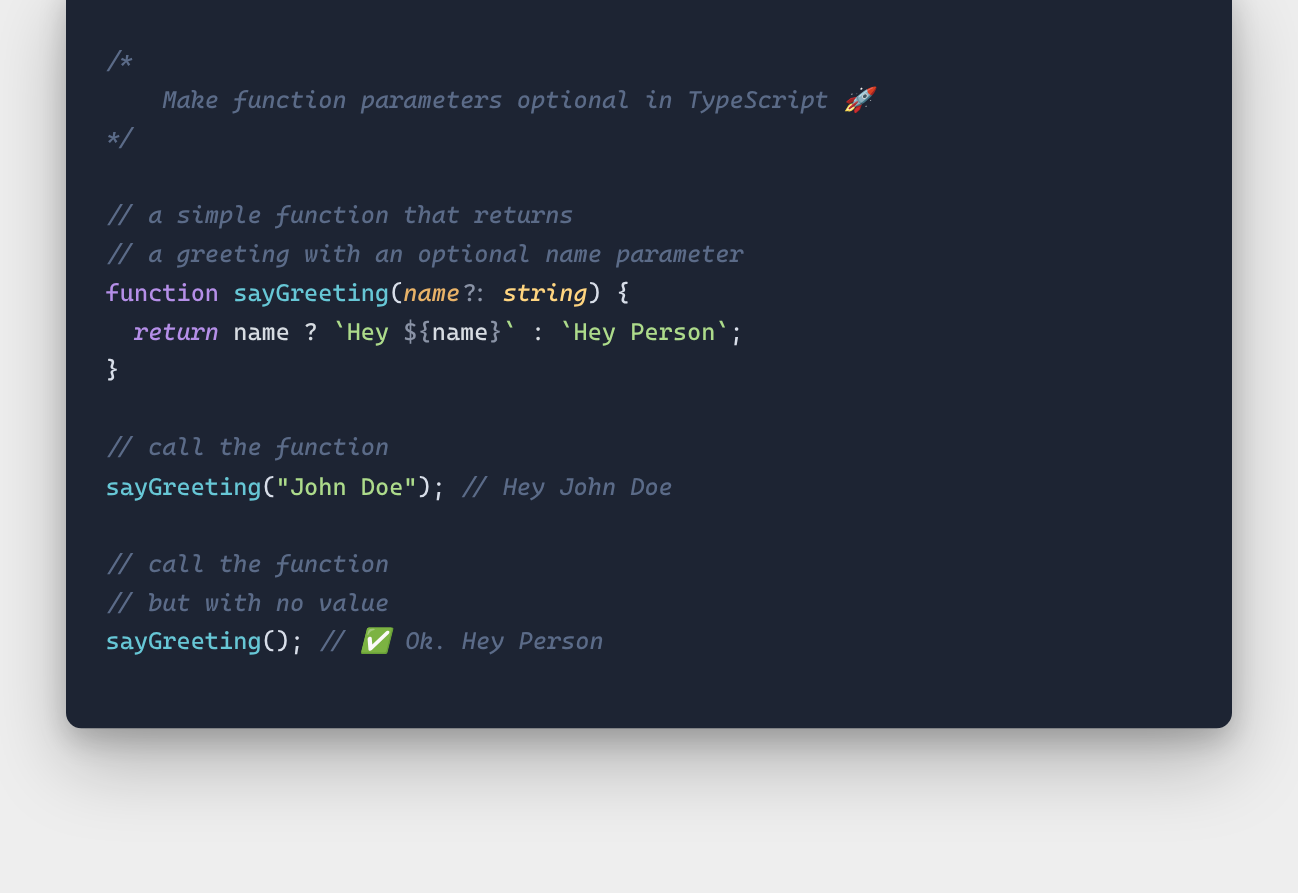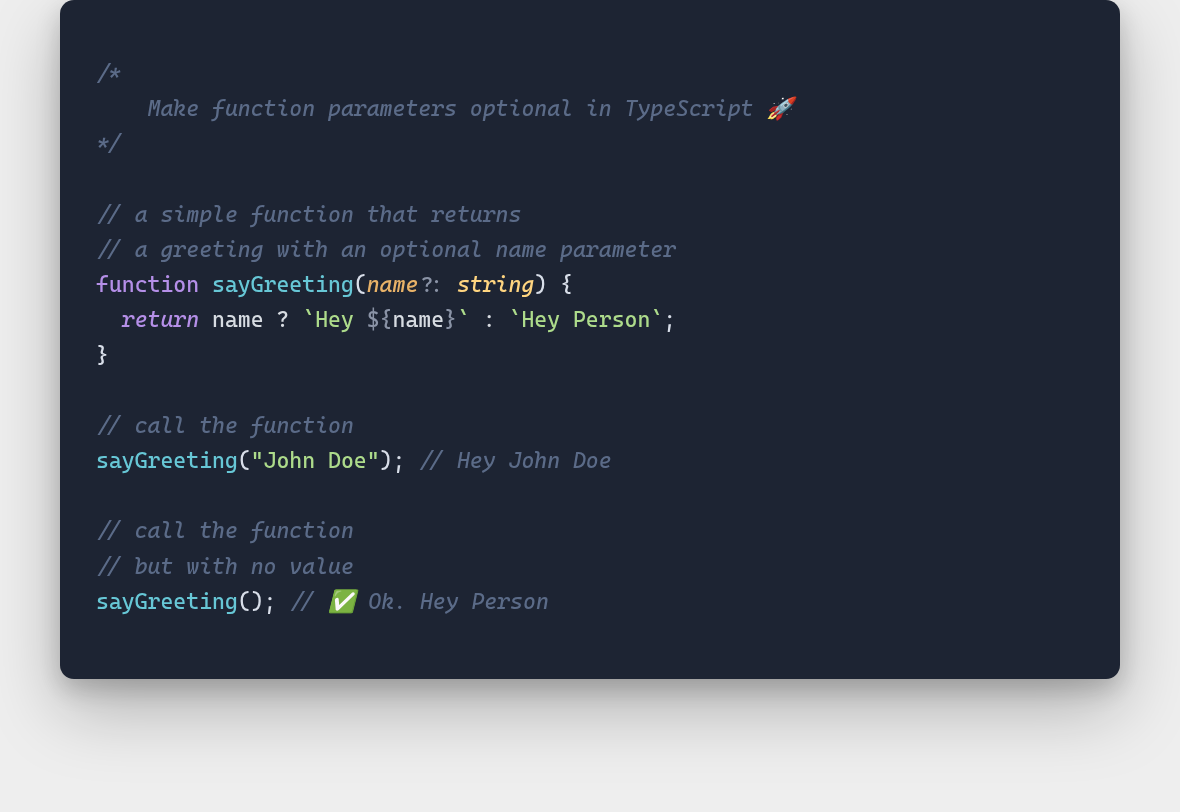--- a/index.html
+++ b/index.html
@@ -6,21 +6,21 @@
   html, body {
     width: 1180px;
     height: 812px;
     background: #eeeeee;
     font-family: ui-monospace, "SF Mono", "Cascadia Code", Menlo, Consolas, "Liberation Mono", monospace;
   }
   .canvas {
     width: 1180px;
     height: 644px;
     display: flex;
-    align-items: flex-start;
+    align-items: center;
     justify-content: center;
   }
   .card {
     width: 1060px;
     background: #1d2433;
     border-radius: 14px;
     box-shadow: 0 30px 70px rgba(0,0,0,0.25), 0 10px 25px rgba(0,0,0,0.18);
     padding: 56px 36px 60px 36px;
   }
   pre.code {

